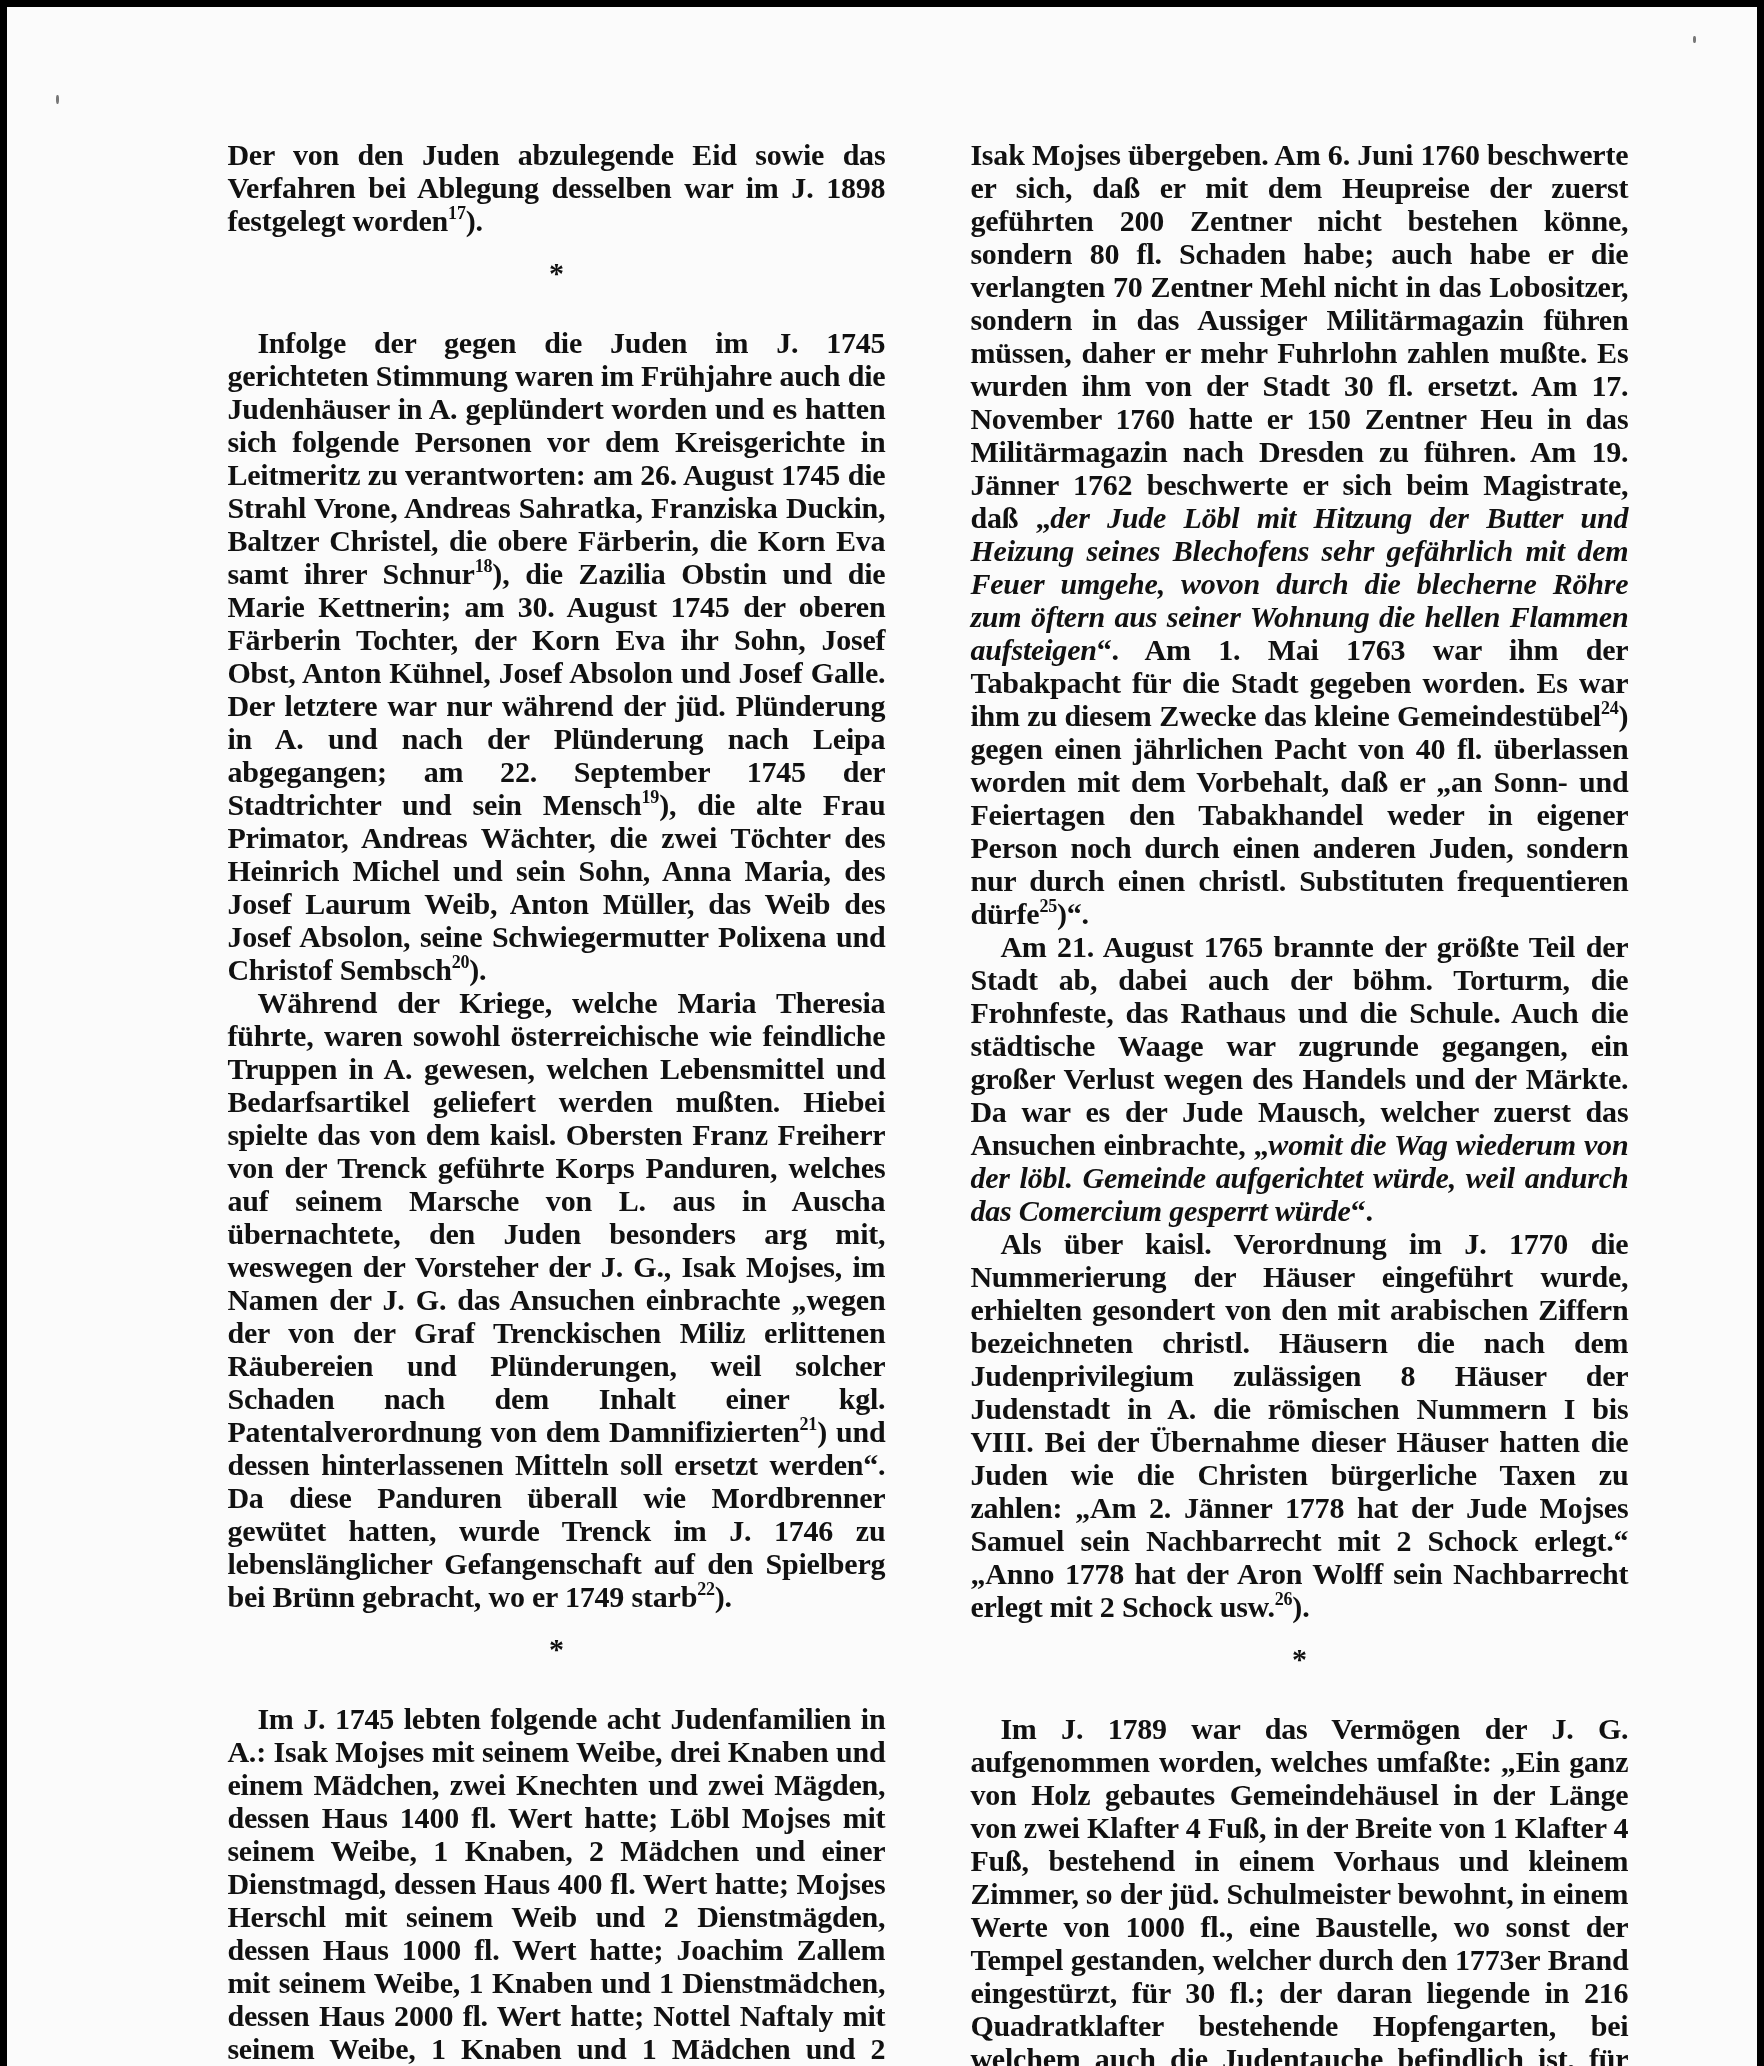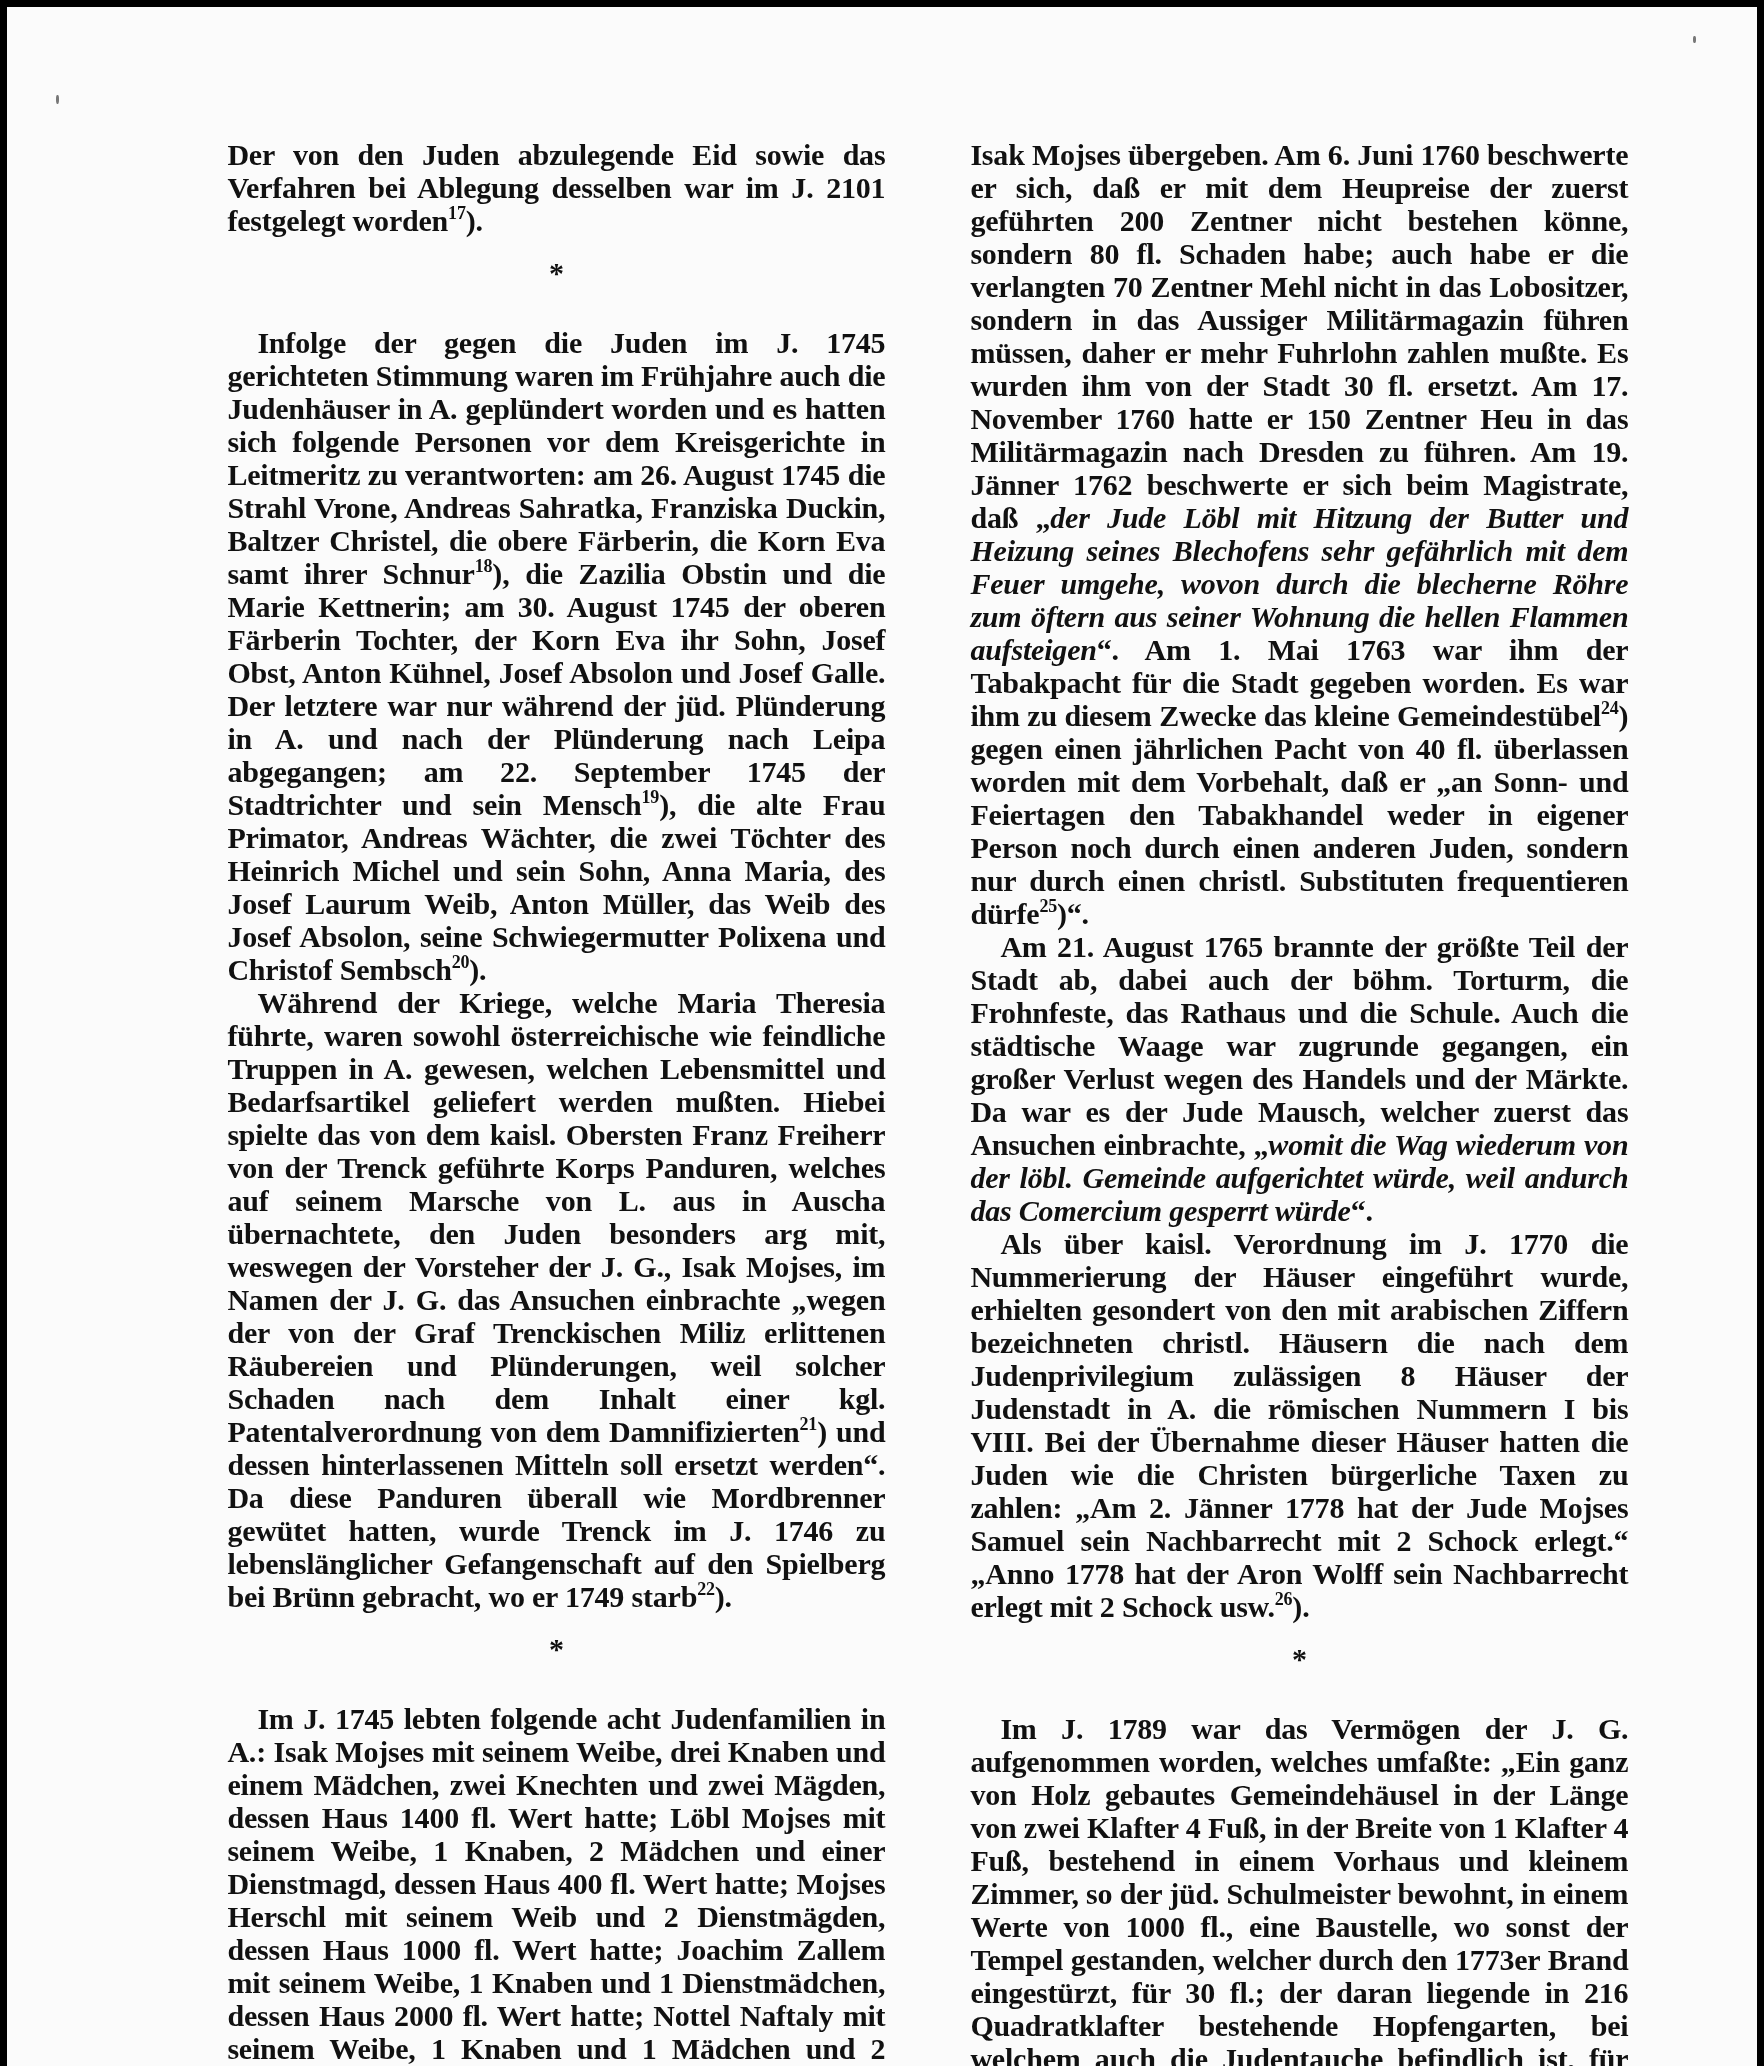--- a/index.html
+++ b/index.html
@@ -23,21 +23,21 @@
   .col i { font-style: italic; }
   sup { font-size: 18px; line-height: 0; vertical-align: 11.6px; }
   .speck { position: absolute; background: #777; border-radius: 50%; }
 </style>
 </head>
 <body>
 
 <div class="page">
 
   <div class="col left">
-    <p><span>Der von den Juden abzulegende Eid sowie das Verfahren bei Ablegung desselben war im J. 2101 festgelegt worden</span><sup>17</sup><span>).</span></p>
+    <p><span>Der von den Juden abzulegende Eid sowie das Verfahren bei Ablegung desselben war im J. 1898 festgelegt worden</span><sup>17</sup><span>).</span></p>
     <div class="star">*</div>
     <p class="ind"><span>Infolge der gegen die Juden im J. 1745 gerichteten Stimmung waren im Frühjahre auch die Judenhäuser in A. geplündert worden und es hatten sich folgende Personen vor dem Kreisgerichte in Leitmeritz zu verantworten: am 26. August 1745 die Strahl Vrone, Andreas Sahratka, Franziska Duckin, Baltzer Christel, die obere Färberin, die Korn Eva samt ihrer Schnur</span><sup>18</sup><span>), die Zazilia Obstin und die Marie Kettnerin; am 30. August 1745 der oberen Färberin Tochter, der Korn Eva ihr Sohn, Josef Obst, Anton Kühnel, Josef Absolon und Josef Galle. Der letztere war nur während der jüd. Plünderung in A. und nach der Plünderung nach Leipa abgegangen; am 22. September 1745 der Stadtrichter und sein Mensch</span><sup>19</sup><span>), die alte Frau Primator, Andreas Wächter, die zwei Töchter des Heinrich Michel und sein Sohn, Anna Maria, des Josef Laurum Weib, Anton Müller, das Weib des Josef Absolon, seine Schwiegermutter Polixena und Christof Sembsch</span><sup>20</sup><span>).</span></p>
     <p class="ind"><span>Während der Kriege, welche Maria Theresia führte, waren sowohl österreichische wie feindliche Truppen in A. gewesen, welchen Lebensmittel und Bedarfsartikel geliefert werden mußten. Hiebei spielte das von dem kaisl. Obersten Franz Freiherr von der Trenck geführte Korps Panduren, welches auf seinem Marsche von L. aus in Auscha übernachtete, den Juden besonders arg mit, weswegen der Vorsteher der J. G., Isak Mojses, im Namen der J. G. das Ansuchen einbrachte „wegen der von der Graf Trenckischen Miliz erlittenen Räubereien und Plünderungen, weil solcher Schaden nach dem Inhalt einer kgl. Patentalverordnung von dem Damnifizierten</span><sup>21</sup><span>) und dessen hinterlassenen Mitteln soll ersetzt werden“. Da diese Panduren überall wie Mordbrenner gewütet hatten, wurde Trenck im J. 1746 zu lebenslänglicher Gefangenschaft auf den Spielberg bei Brünn gebracht, wo er 1749 starb</span><sup>22</sup><span>).</span></p>
     <div class="star">*</div>
     <p class="ind">Im J. 1745 lebten folgende acht Judenfamilien in A.: Isak Mojses mit seinem Weibe, drei Knaben und einem Mädchen, zwei Knechten und zwei Mägden, dessen Haus 1400 fl. Wert hatte; Löbl Mojses mit seinem Weibe, 1 Knaben, 2 Mädchen und einer Dienstmagd, dessen Haus 400 fl. Wert hatte; Mojses Herschl mit seinem Weib und 2 Dienstmägden, dessen Haus 1000 fl. Wert hatte; Joachim Zallem mit seinem Weibe, 1 Knaben und 1 Dienstmädchen, dessen Haus 2000 fl. Wert hatte; Nottel Naftaly mit seinem Weibe, 1 Knaben und 1 Mädchen und 2 Knechten, dessen Haus 600 fl. Wert hatte; Joachim Nottel mit seinem Weibe, 1 Mädchen und 1 Knechte, dessen Haus 600 fl. Wert hatte, sowie Josef Mojses mit 2 Knechten und 1 Magd, welcher in dem zweiten, dem Mojses Herschl gehörigen Hause wohnte, welches 600 fl. Wert hatte. Außerdem lebte der geduldete (tolerierte) Jude Wolf Bachoffen, d. h. der Jude Wolf aus Bakov, mit seinem Weibe, 1 Knaben und 2 Mädchen in der Stadt.</p>
 
   </div>
 
   <div class="col right">
     <p><span>Isak Mojses übergeben. Am 6. Juni 1760 beschwerte er sich, daß er mit dem Heupreise der zuerst geführten 200 Zentner nicht bestehen könne, sondern 80 fl. Schaden habe; auch habe er die verlangten 70 Zentner Mehl nicht in das Lobositzer, sondern in das Aussiger Militärmagazin führen müssen, daher er mehr Fuhrlohn zahlen mußte. Es wurden ihm von der Stadt 30 fl. ersetzt. Am 17. November 1760 hatte er 150 Zentner Heu in das Militärmagazin nach Dresden zu führen. Am 19. Jänner 1762 beschwerte er sich beim Magistrate, daß „</span><i>der Jude Löbl mit Hitzung der Butter und Heizung seines Blechofens sehr gefährlich mit dem Feuer umgehe, wovon durch die blecherne Röhre zum öftern aus seiner Wohnung die hellen Flammen aufsteigen</i><span>“. Am 1. Mai 1763 war ihm der Tabakpacht für die Stadt gegeben worden. Es war ihm zu diesem Zwecke das kleine Gemeindestübel</span><sup>24</sup><span>) gegen einen jährlichen Pacht von 40 fl. überlassen worden mit dem Vorbehalt, daß er „an Sonn- und Feiertagen den Tabakhandel weder in eigener Person noch durch einen anderen Juden, sondern nur durch einen christl. Substituten frequentieren dürfe</span><sup>25</sup><span>)“.</span></p>

